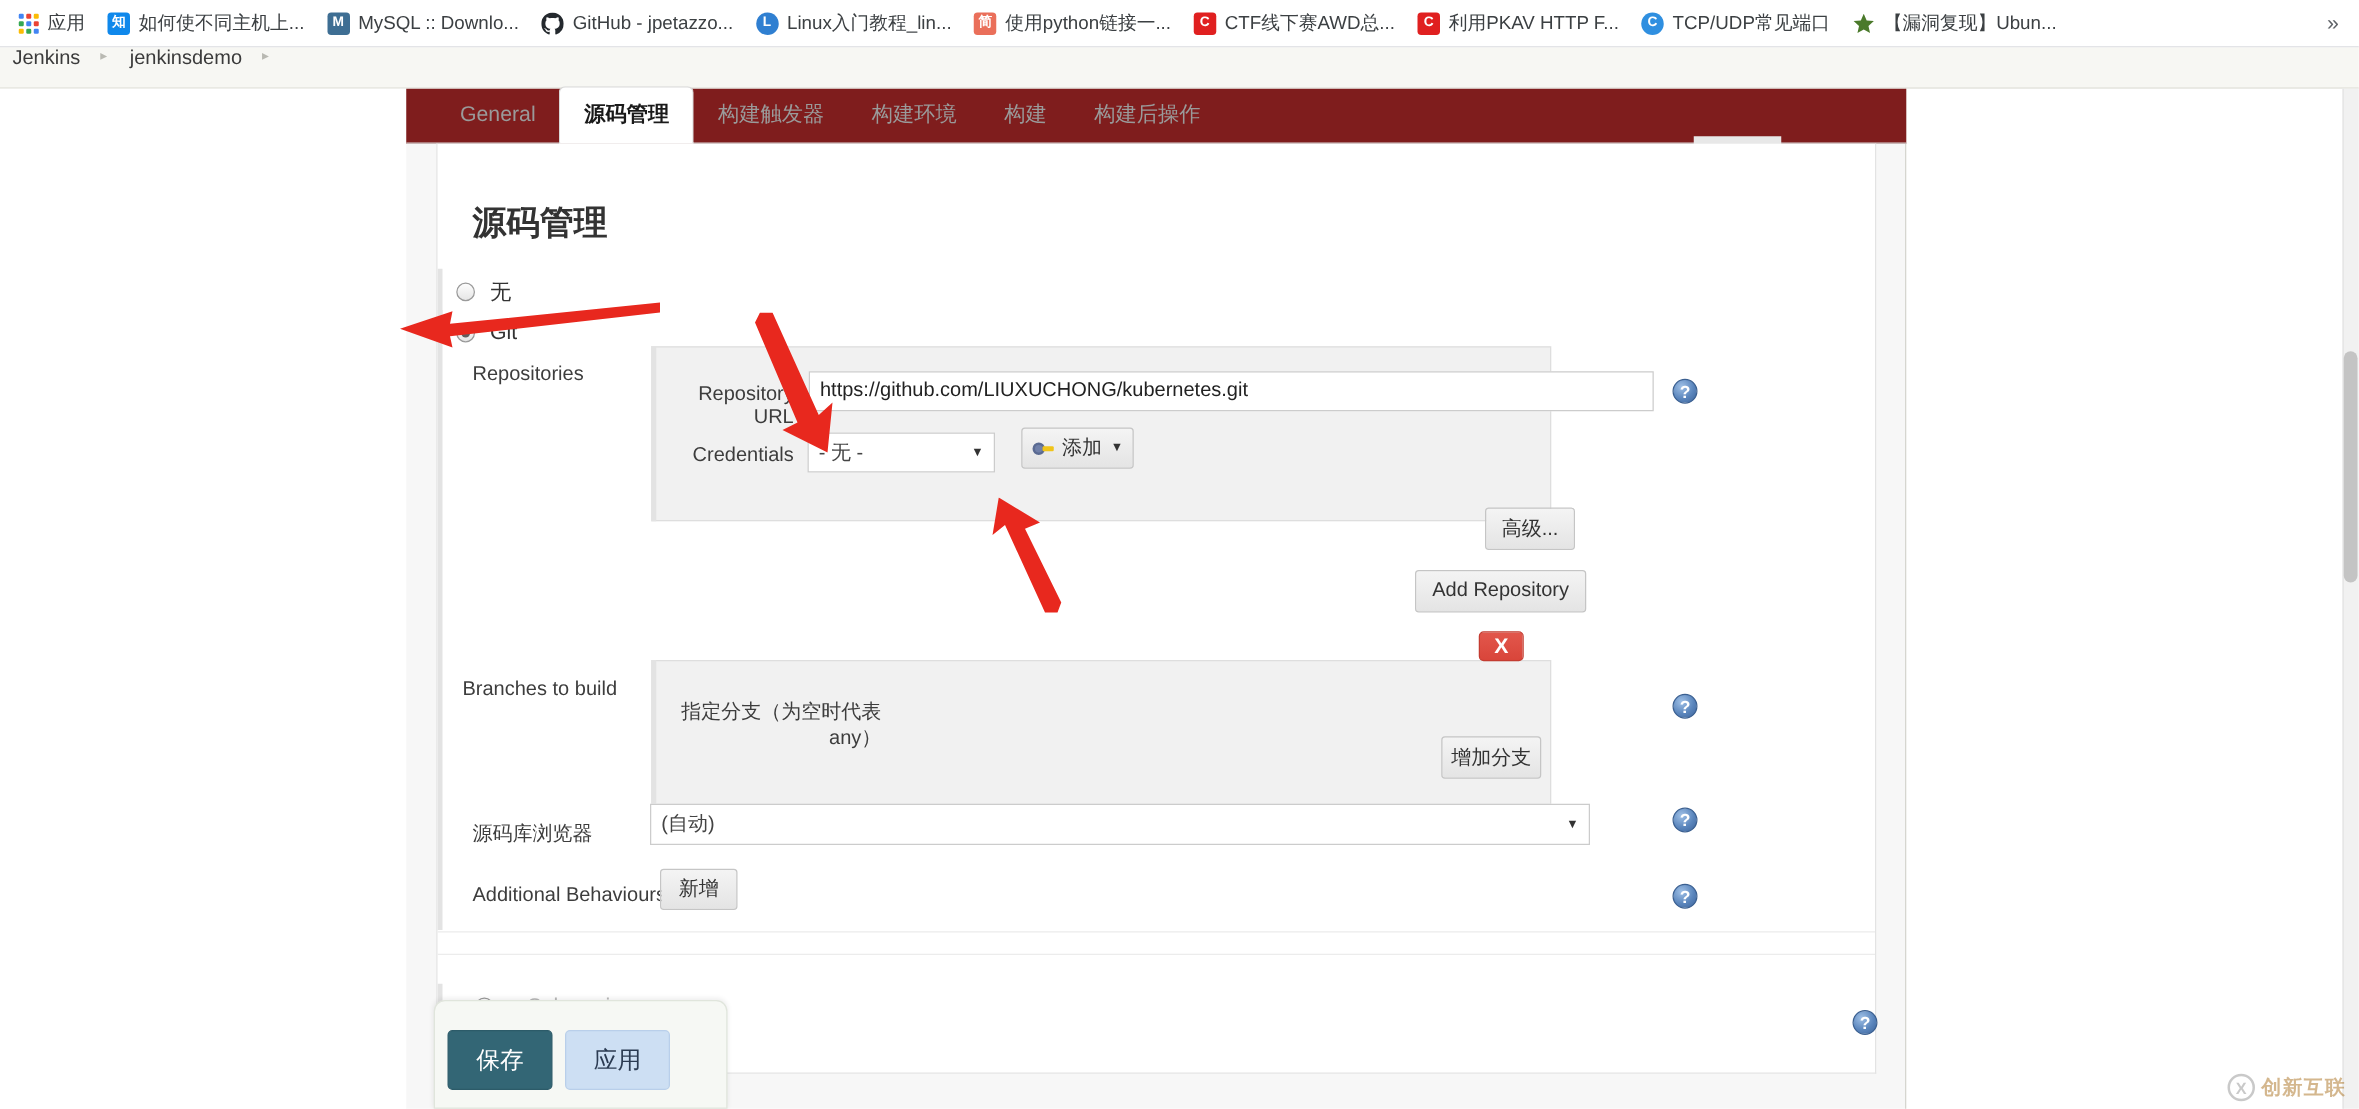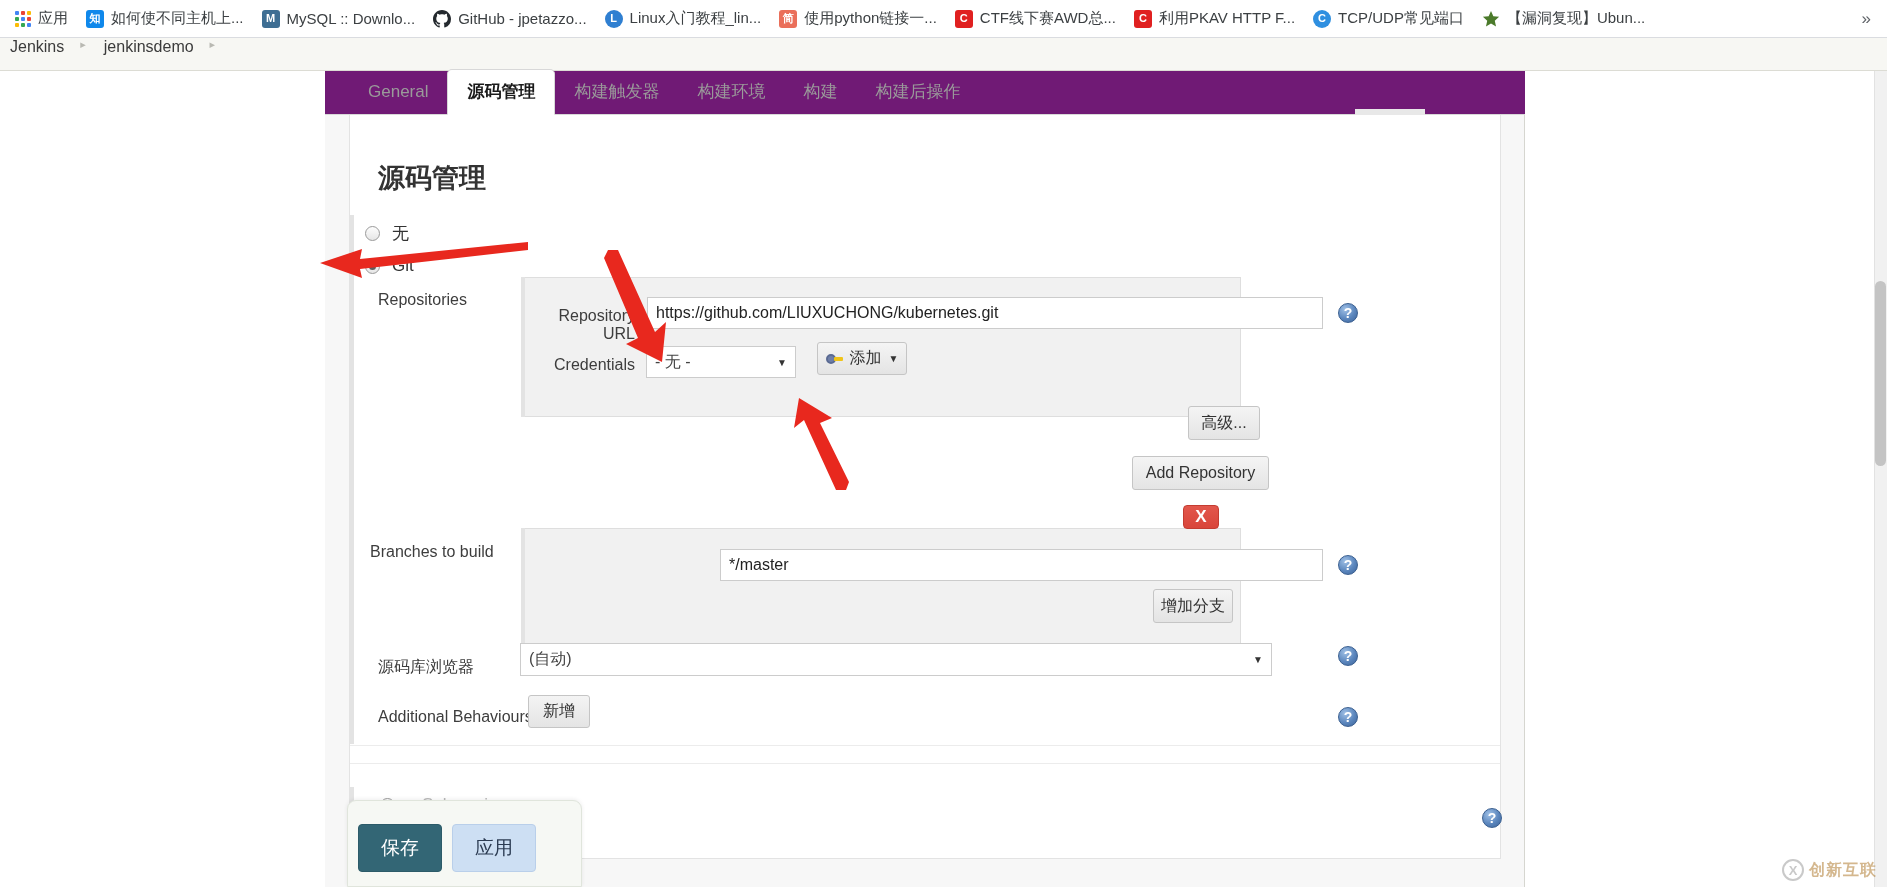--- a/index.html
+++ b/index.html
@@ -81,21 +81,21 @@
     position: absolute;
     left: 325px; top: 71px;
     width: 1200px; height: 816px;
     background: #f7f7f7;
     border-right: 1px solid #d6d6d0;
   }
 
   
   #tab-bar {
     position: absolute; left: 0; top: 0; width: 1200px; height: 44px;
-    background: #701a75;
+    background: #7f1d1d;
     border-bottom: 1px solid #d8d8d8;
     display: flex; align-items: flex-end;
     padding-left: 24px;
   }
   .tab {
     height: 44px; line-height: 44px;
     padding: 0 19px;
     font-size: 17px;
     color: #9a9a9a;
     cursor: pointer;
@@ -448,21 +448,21 @@
       <span>Add Repository</span>
     </div>
 
     <div class="srow-label" style="position:absolute; left:20px; top:424px;">Branches to build</div>
 
     <div class="subpanel" style="left:171px; top:413px; width:720px; height:116px;"></div>
     <div class="leftbar" style="left:171px; top:413px; height:116px;"></div>
 
     <div class="xbtn" style="left:833px; top:390px; width:36px; height:24px;">X</div>
 
-    <input class="txt" style="left: 370px; top: 434px; width: 603px; height: 32px;" value="*/master">
+    <div class="field-label" style="left:185px; top:444px; width:170px;">指定分支（为空时代表any）</div>
     <div class="help" style="left:988px; top:440px;">?</div>
 
     <div class="btn" style="left:803px; top:474px; width:80px; height:34px;">
       <span>增加分支</span>
     </div>
 
     <div class="srow-label" style="position:absolute; left:28px; top:538px;">源码库浏览器</div>
     <div class="sel" style="left:170px; top:528px; width:752px; height:33px;">
       <span>(自动)</span>
       <span class="caret">▼</span>

